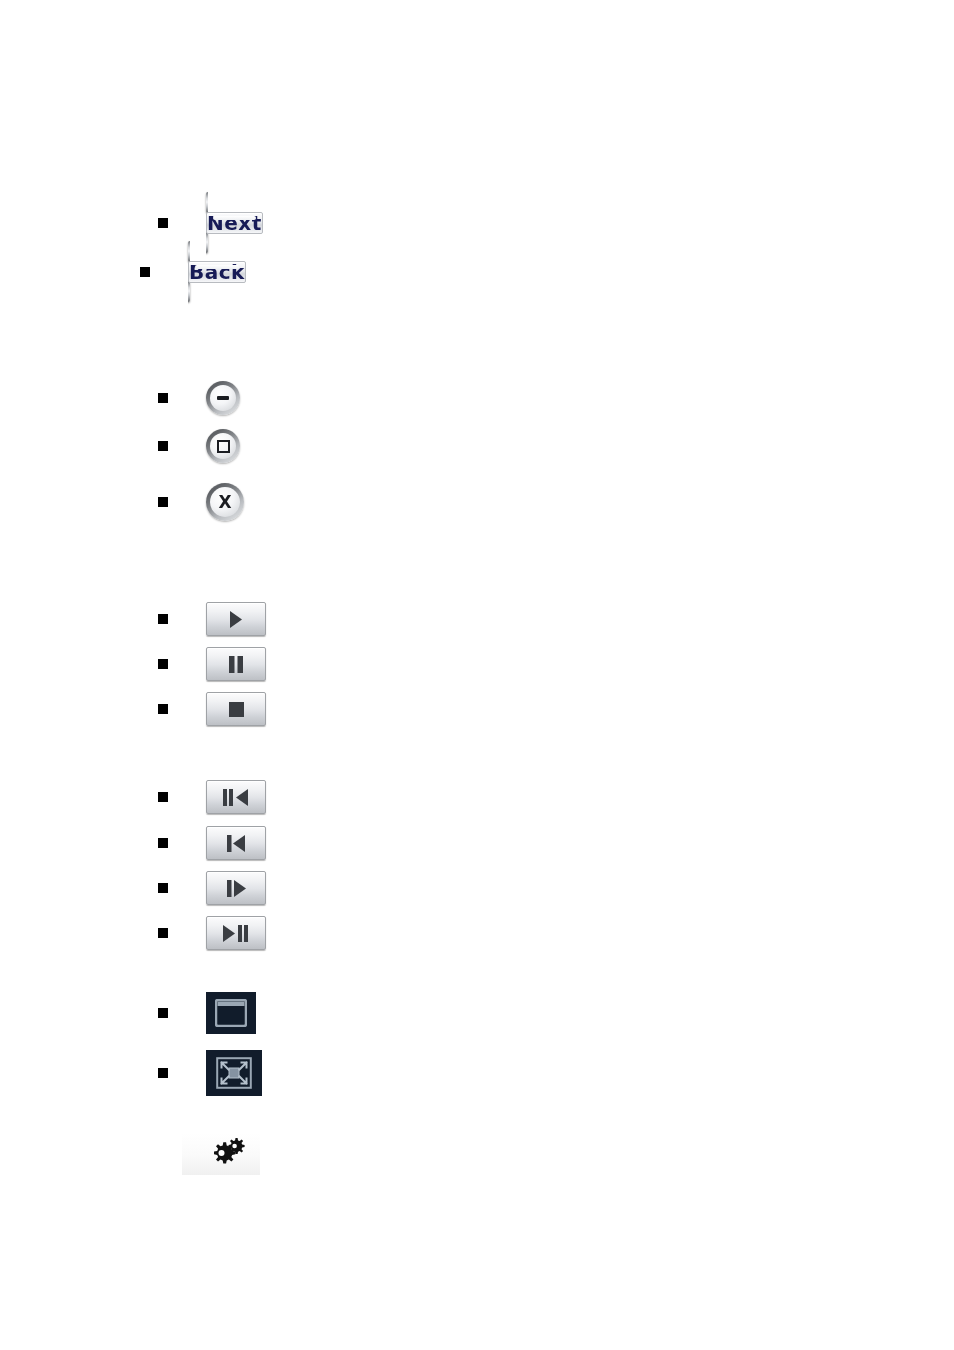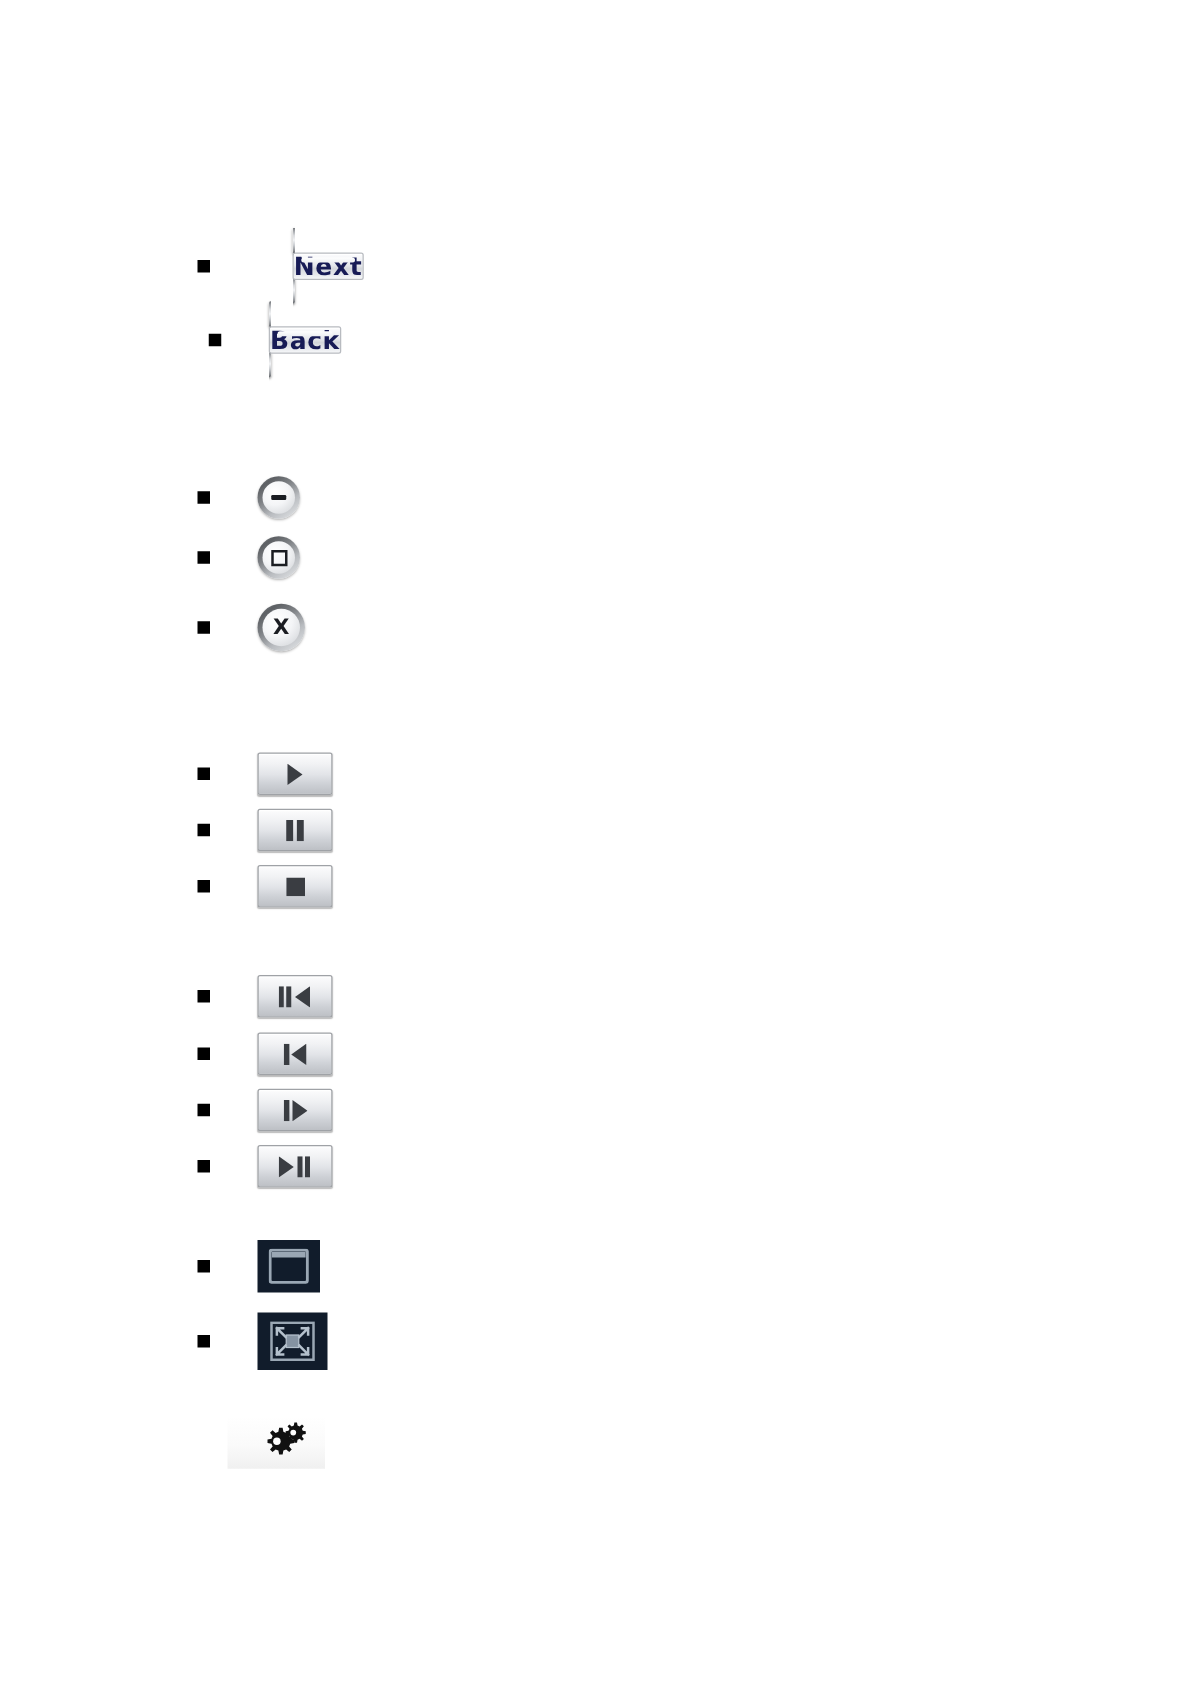--- a/index.html
+++ b/index.html
@@ -195,35 +195,35 @@
     align-items: center;
     justify-content: center;
   }
   .gear-tile svg { display: block; }
 </style>
 </head>
 <body>
 
 <div class="page">
 
-  <div class="row" style="left:158px; top:184px;gap:28px;">
+  <div class="row" style="left:158px; top:194px;">
     <span class="bullet-cell">
       <span class="bullet"></span>
     </span>
     <span class="nav-btn-wrap">
       <span class="nav-btn">
         <span class="nav-btn-inner">
           <span class="nav-btn-gloss"></span>
           <span class="nav-btn-label">Next</span>
         </span>
       </span>
     </span>
   </div>
 
-  <div class="row" style="left:167px; top:243px;justify-content:flex-end;">
+  <div class="row" style="left:140px; top:243px;justify-content:flex-end;">
     <span class="bullet-cell">
       <span class="bullet"></span>
     </span>
     <span class="nav-btn-wrap">
       <span class="nav-btn" style="width:166px;">
         <span class="nav-btn-inner">
           <span class="nav-btn-gloss"></span>
           <span class="nav-btn-label">Back</span>
         </span>
       </span>

